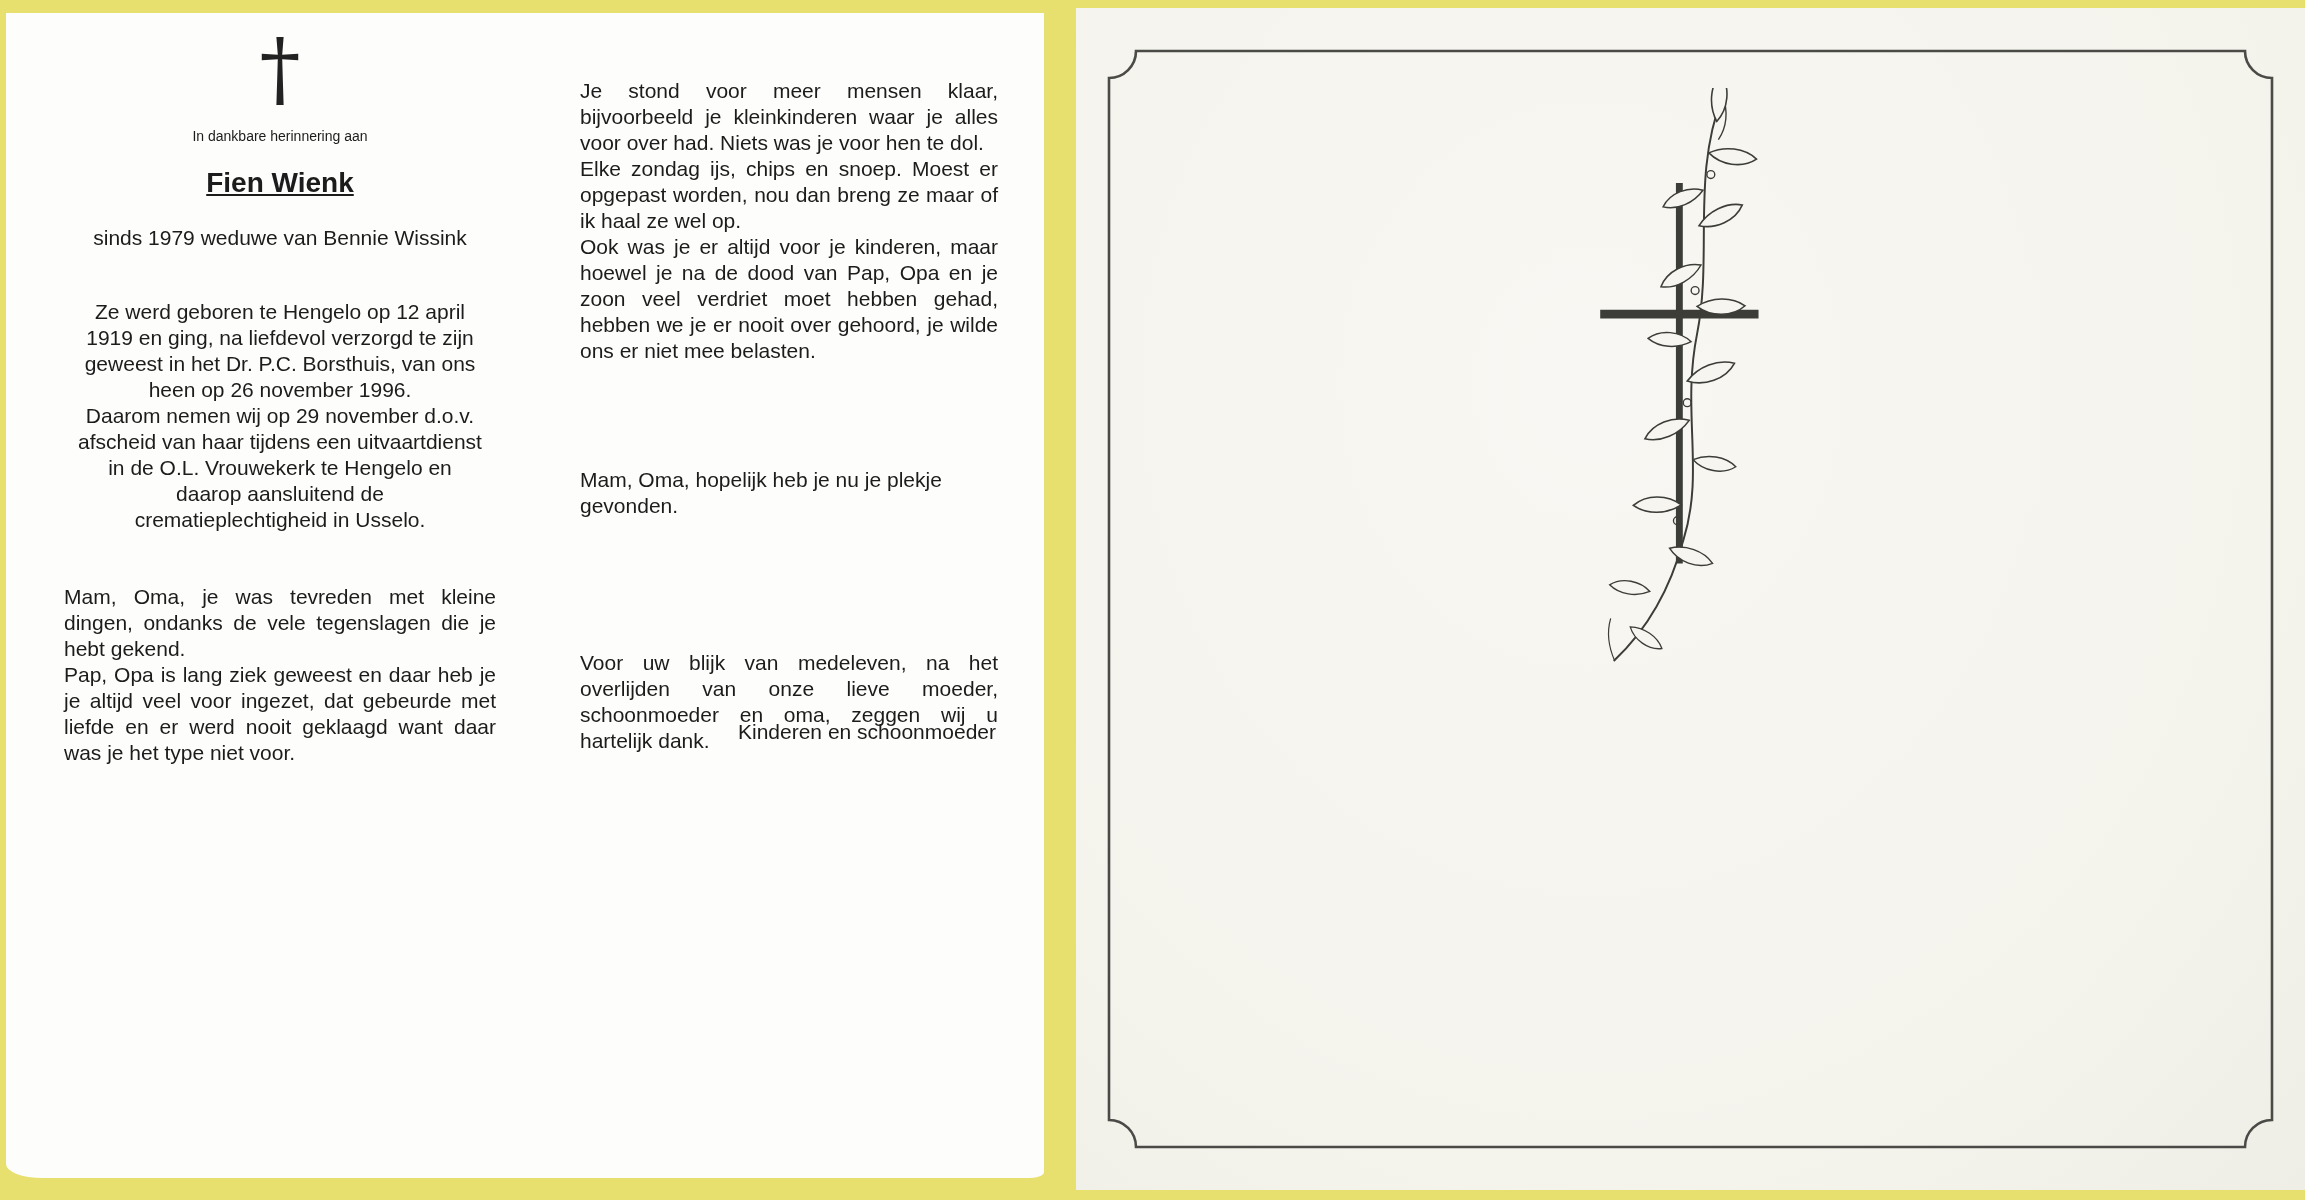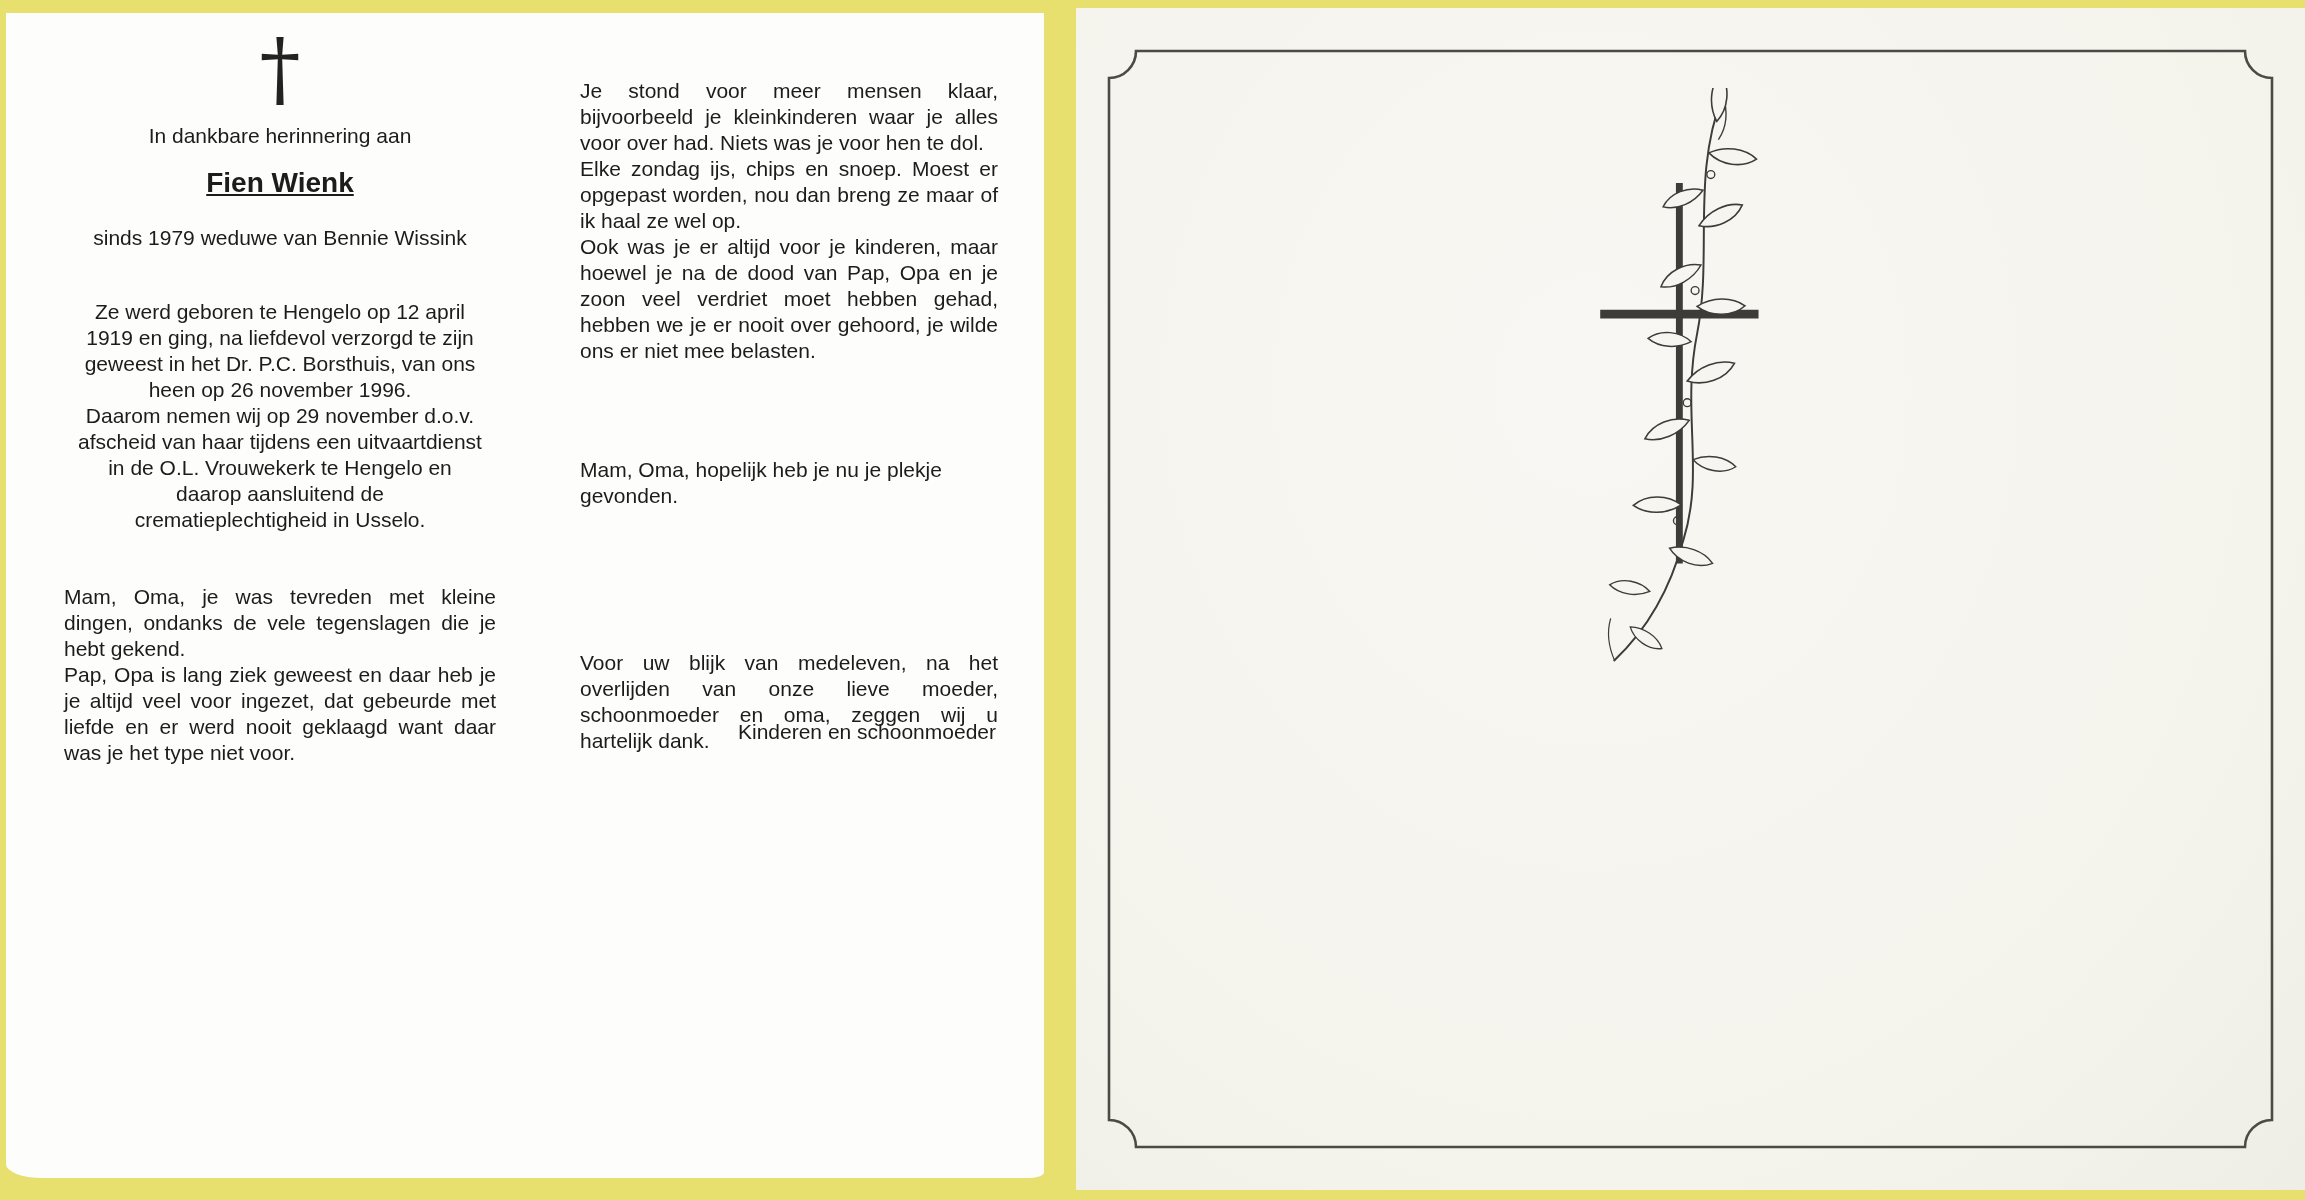--- a/index.html
+++ b/index.html
@@ -24,34 +24,34 @@
   .col { position:absolute; top:0; height:100%; }
   .col-1 { left:58px;  width:432px; }
   .col-2 { left:574px; width:418px; }
   .block { position:absolute; left:0; width:100%; }
 
   .cross-glyph {
     top:10px; text-align:center;
     font-family:"DejaVu Serif","Liberation Serif",serif;
     font-size:82px; line-height:92px; color:#222;
   }
-  .intro    { top:110px; text-align:center; font-size:21px; line-height:26px; }
+  .intro    { top:110px; text-align:center; font-size:14px; line-height:26px; }
   .name     { top:154px; text-align:center; font-size:28px; line-height:32px; font-weight:bold;text-decoration:underline; }
   .subtitle { top:212px; text-align:center; font-size:21px; line-height:26px; }
 
   .body-text { font-size:21px; line-height:26px; white-space:pre-line; }
   .centered  { text-align:center; }
   .justified { text-align:justify;margin-top:35px; }
 
   .bio       { top:286px; }
   .tribute-1 { top:536px; }
 
   .t2  { top:30px; }
   .t3  { top:332px; }
-  .t4  { top:444px; }
+  .t4  { top:454px; }
   .ack { top:602px; }
   .sig { top:706px; text-align:right; padding-right:2px; font-size:21px; line-height:26px; }
 
   .frame-svg {
     position:absolute; left:30px; top:40px; width:1169px; height:1102px;
   }
   .art-svg {
     position:absolute; left:455px; top:80px; width:340px; height:590px;
   }
 </style>

